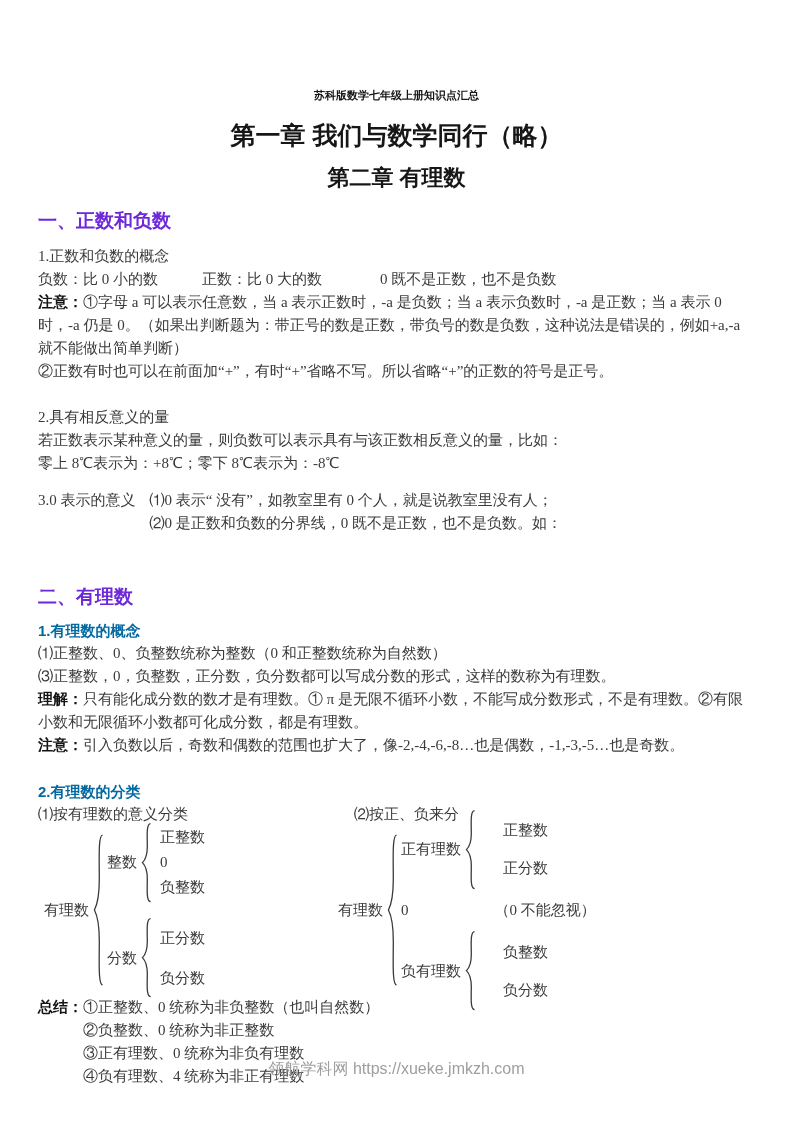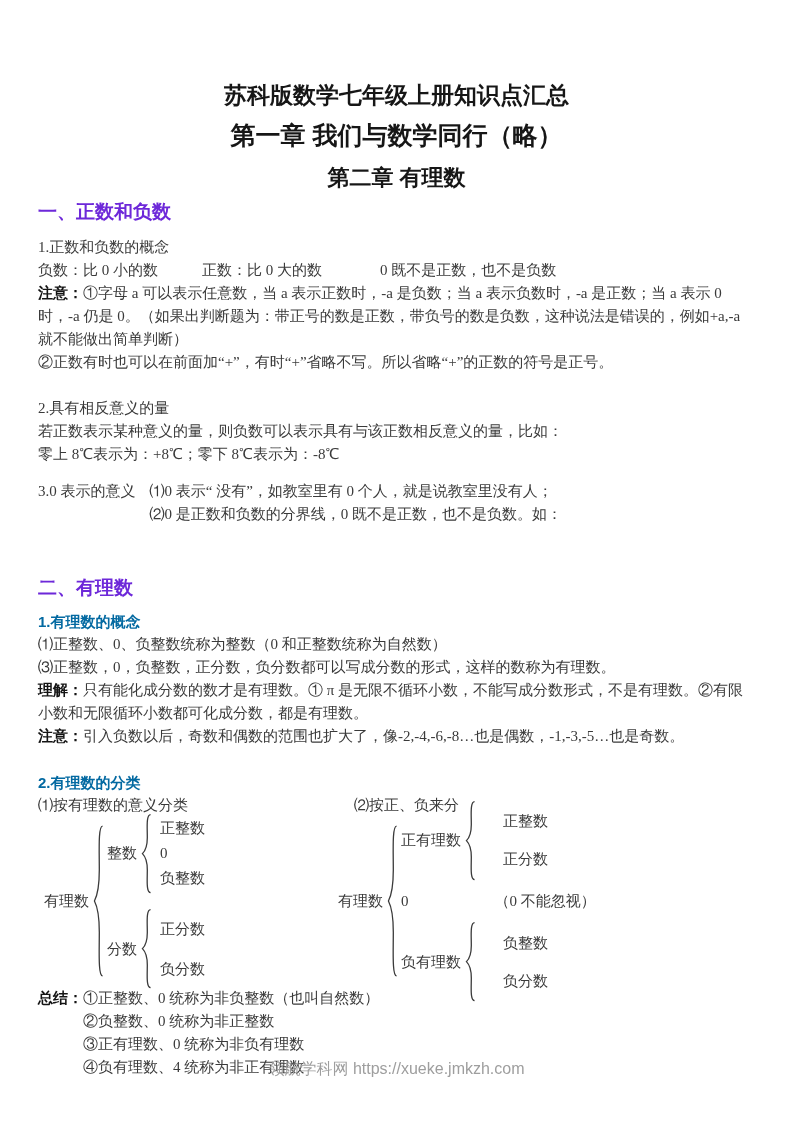--- a/index.html
+++ b/index.html
@@ -8,23 +8,23 @@
     position:relative;
     font-family:"Liberation Serif", serif;
     color:#3a3a3a;
     font-size:15px;
     overflow:hidden;
   }
   .page { padding:84px 38px 0 38px; }
 
   .doc-title { text-align:center; font-weight:700; color:#161616;
                font-family:"Liberation Sans", sans-serif; }
-  .t1 { font-size:23px; line-height:22px; margin-bottom:17px; }
+  .t1 { font-size:11px; line-height:22px; margin-bottom:17px; }
   .t2 { font-size:25px; line-height:24px; margin-bottom:17px; }
-  .t3 { font-size:22px; line-height:28px; margin-bottom:8px; }
+  .t3 { font-size:22px; line-height:28px; margin-bottom:17px; }
 
   .red-heading { color:#6d28d9; font-weight:700; font-size:19px; line-height:24px;
                  font-family:"Liberation Sans", sans-serif; margin-bottom:12px; }
   .red-heading.second { margin-top:50px; margin-bottom:10px; }
 
   p.line { line-height:23px; }
   .bold-lead { font-weight:700; color:#141414; }
   .subtitle-bold { font-weight:700; color:#0369a1; line-height:23px;
                    font-family:"Liberation Sans", sans-serif; font-size:15px; }
   .spacer { height:23px; }

